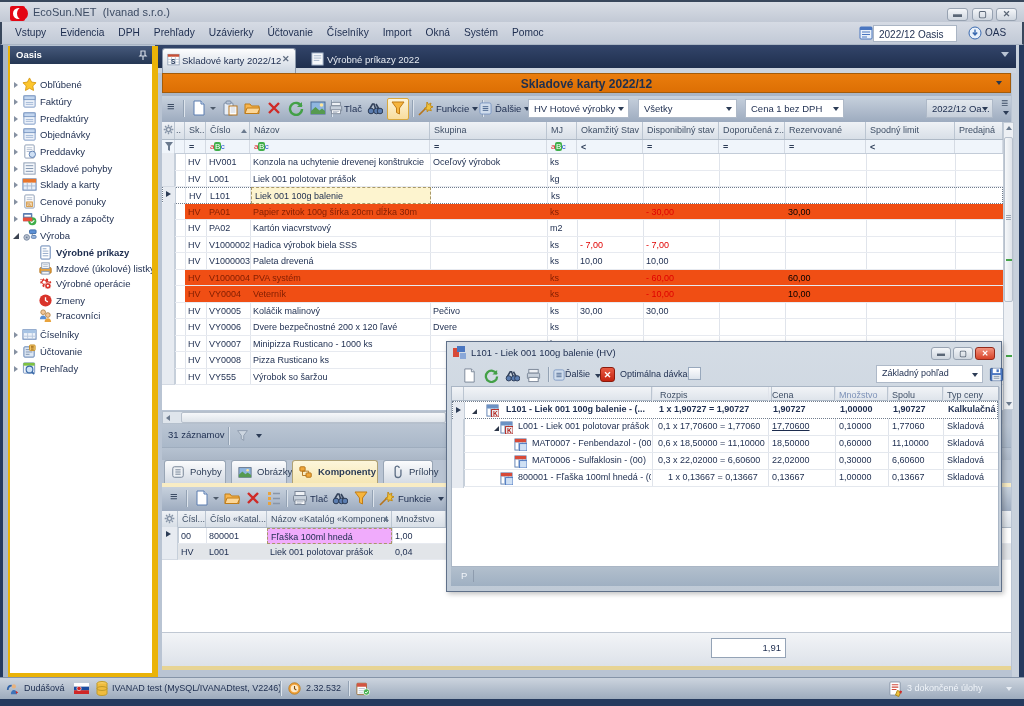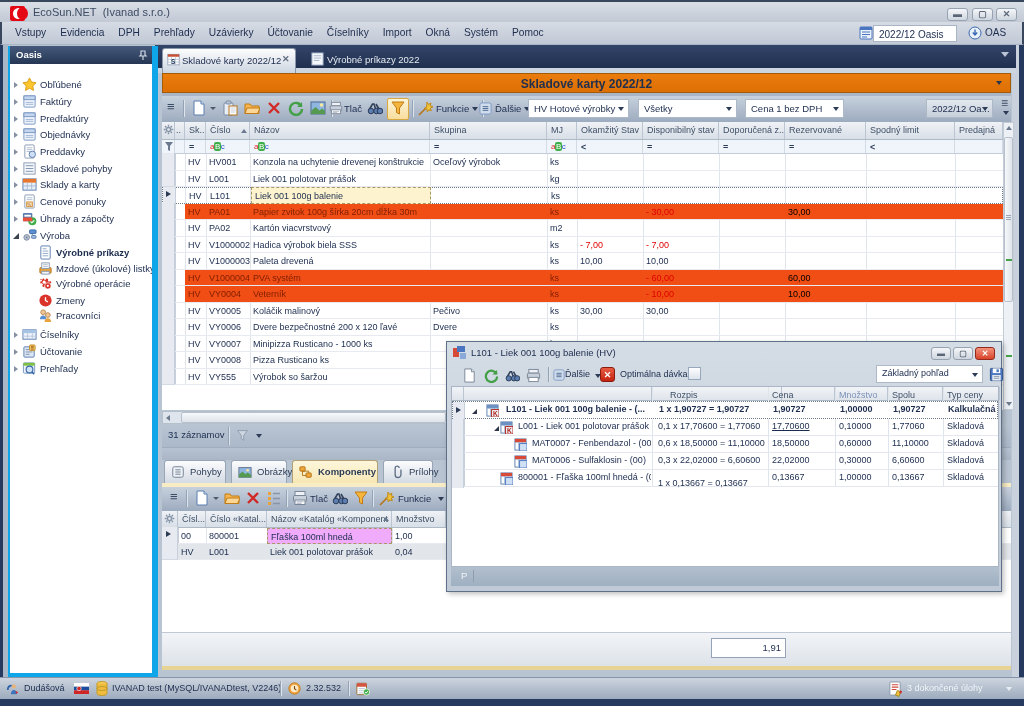--- a/index.html
+++ b/index.html
@@ -16,21 +16,21 @@
 .winbtn { top:6px; width:21px; height:13px; background:linear-gradient(#f4f6f9,#cfd6df); border:1px solid #97a2b1; border-radius:3px; color:#5a6676; font-size:9px; line-height:11px; text-align:center; font-weight:bold; }
 #menubar { left:0; top:22px; width:1024px; height:23px; background:linear-gradient(#d6dbe4,#c1c9d6); border-bottom:1px solid #aab5c4; border-left:2px solid #38475c; border-right:2px solid #38475c;}
 #menubar span.mi { display:inline-block; padding:5px 7px 0 7px; color:#1c2c4e; font-size:10.2px; }
 #edge-l { left:0; top:45px; width:3px; height:661px; background:#253a5e; }
 #edge-r { left:1019px; top:45px; width:5px; height:661px; background:#253a5e; }
 #edge-rg { left:1012px; top:45px; width:7px; height:632px; background:#c8d1dc; }
 #edge-b { left:0; top:699px; width:1024px; height:7px; background:#253a5e; }
 #gap-l { left:3px; top:45px; width:5px; height:632px; background:#aab7c7; }
 
 
-#sidebar { left:8px; top:46px; width:150px; height:631px; background:#0ea5e9; }
+#sidebar { left:8px; top:46px; width:150px; height:631px; background:#eab308; }
 #sidebar .hdr { left:2px; top:0; width:142px; height:18px; background:linear-gradient(#46597b,#253754); color:#fff; font-weight:bold; padding:3px 0 0 6px; }
 
 #sidebar .body { left:2px; top:18px; width:142px; height:609px; background:#fff; overflow:hidden; }
 .ti { position:absolute; left:0; width:150px; height:17px; }
 .ti .ar { position:absolute; left:4px; top:5px; width:0; height:0; border-left:4px solid #8691a2; border-top:3.5px solid transparent; border-bottom:3.5px solid transparent; }
 .ti .ic { position:absolute; left:12px; top:0px; width:15px; height:15px; }
 .ti .tx { position:absolute; left:30px; top:2px; white-space:nowrap; }
 .ti.sub .ic { left:28px; }
 .ti.sub .tx { left:46px; }
 
@@ -814,21 +814,21 @@
         <rect x="4" y="1.5" width="8" height="5" fill="#fff"></rect>
         <rect x="8" y="2.5" width="2.5" height="3" fill="#4a76c0"></rect>
         <rect x="3.5" y="8.5" width="9" height="6" fill="#e8edf3"></rect>
         <path d="M5 10h6M5 12h6" stroke="#8795a8"></path>
       </svg>
   </div>
   <div class="abs" id="pgrid">
     <div class="gh" style="height:14px;background:linear-gradient(#f2f4f7,#dee4eb);">
       <s style="left:0;width:12px;"></s>
         <s style="left:12px;width:188px;"></s>
-      <s style="left:214px;width:116px;">Rozpis</s>
+      <s style="left:204px;width:116px;">Rozpis</s>
       <s class="num" style="left:316px;width:67px;">Cena</s>
       <s class="num" style="left:383px;width:53px;color:#7d92b8;">Množstvo</s>
       <s class="num" style="left:436px;width:55px;">Spolu</s>
       <s style="left:491px;width:57px;">Typ ceny</s>
     </div>
     <div class="vline" style="left:12px;top:14px;height:86px;background:#c6cfda;"></div>
     <div class="vline" style="left:200px;top:0px;height:100px;"></div>
     <div class="vline" style="left:316px;top:0px;height:100px;"></div>
     <div class="vline" style="left:383px;top:0px;height:100px;"></div>
     <div class="vline" style="left:436px;top:0px;height:100px;"></div>
@@ -901,21 +901,21 @@
     </div>
     <div class="prow" style="top:83px;">
       <b class="ind" style="width:12px;height:18px;"></b>
       <svg class="picon" style="left:48px;" viewBox="0 0 14 14">
           <rect x="1" y="1" width="12" height="12" fill="#fff" stroke="#5b7db0"></rect>
           <path d="M1 4.5h12M5 4.5V13M9 4.5V13" stroke="#9db4d4"></path>
           <rect x="1" y="1" width="12" height="3.5" fill="#d84a38"></rect>
           <rect x="6" y="6" width="8" height="8" fill="#cfe0f4" stroke="#4a76c0"></rect>
         </svg>
       <s style="left:62px;width:137px;">800001 - Fľaška 100ml hnedá - (00)</s>
-      <s style="left:202px;width:112px;margin-top:6px;">1 x 0,13667 = 0,13667</s>
+      <s style="left:212px;width:112px;">1 x 0,13667 = 0,13667</s>
       <s class="num" style="left:316px;width:65px;">0,13667</s>
       <s class="num" style="left:383px;width:51px;">1,00000</s>
       <s class="num" style="left:436px;width:53px;">0,13667</s>
       <s style="left:492px;width:56px;padding:0 1px 0 3px;">Skladová</s>
     </div>
   </div>
   <div class="abs" id="pstatus">
       <span style="position:absolute;left:10px;top:3px;color:#f0f4f9;">P</span>
       <b class="abs" style="left:22px;top:3px;width:1px;height:12px;background:#8e9cae;"></b>
     </div>

